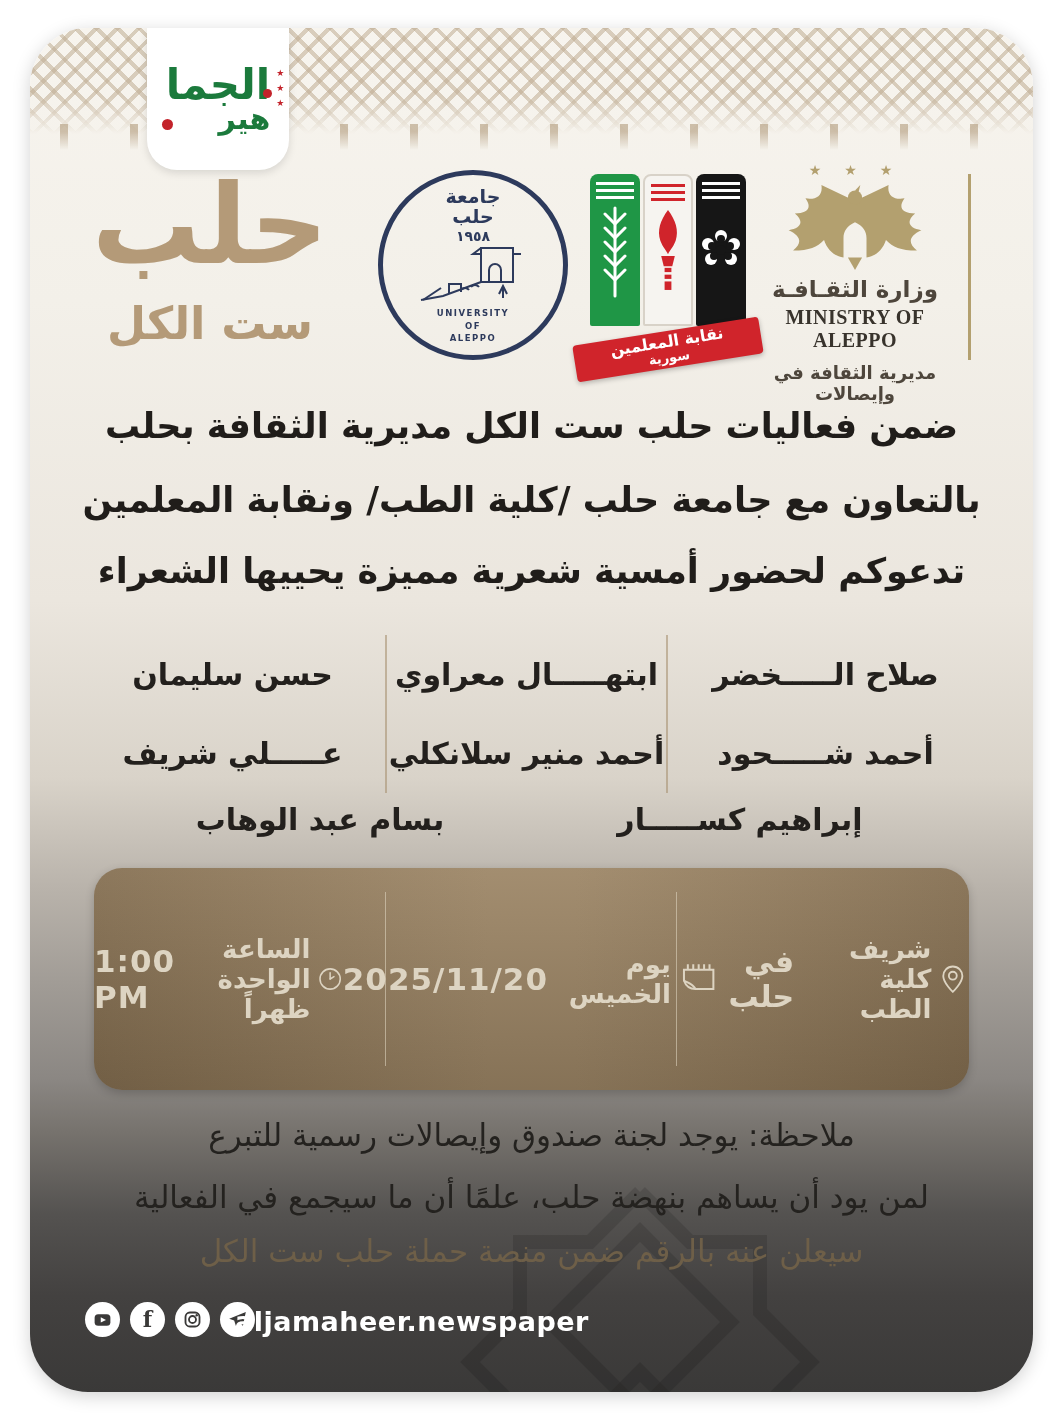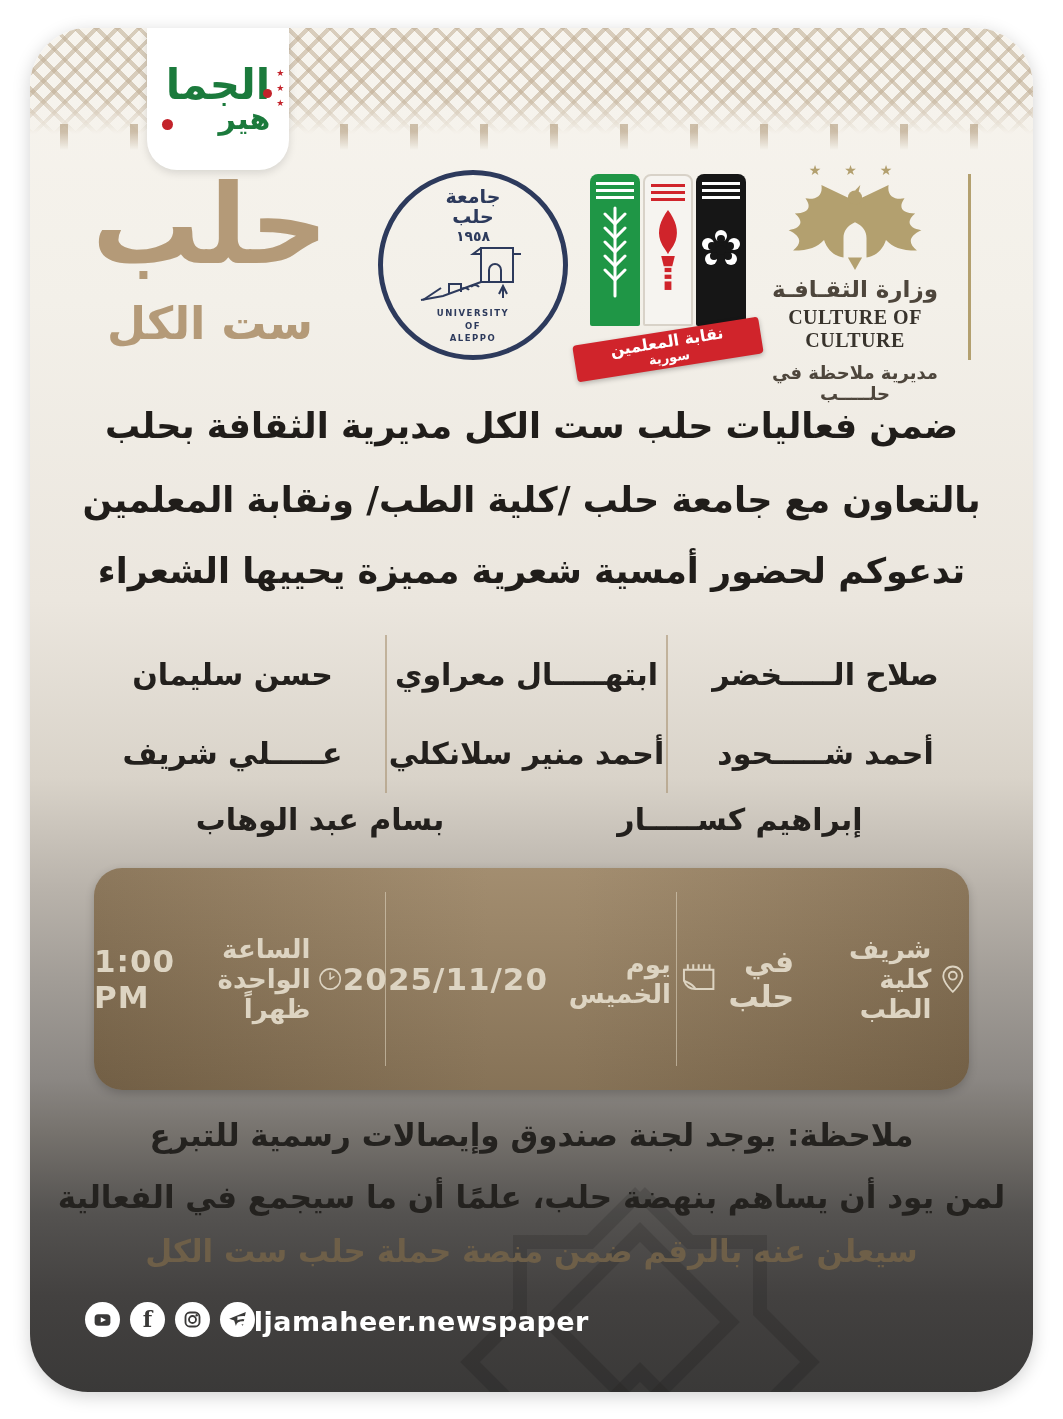--- a/index.html
+++ b/index.html
@@ -76,21 +76,21 @@
                linear-gradient(90deg,#846e50 0%,#9c8565 45%,#9c8565 55%,#846e50 100%);
     display:grid;grid-template-columns:1fr 1fr 1fr;box-shadow:0 3px 10px rgba(0,0,0,.2);}
   .infobar::before,.infobar::after{content:"";position:absolute;top:24px;bottom:24px;width:1.5px;
     background:rgba(228,218,198,.55);}
   .infobar::before{left:33.2%;} .infobar::after{left:66.5%;}
   .info-sec{display:flex;align-items:center;justify-content:center;gap:6px;color:#ddd4c2;}
   .info-sec svg{display:block;}
   .info-t1{font-size:26px;font-weight:900;direction:rtl;}
   .info-t2{font-size:31px;font-weight:900;direction:ltr;letter-spacing:1px;}
   
-  .note-line{position:absolute;left:0;width:100%;text-align:center;direction:rtl;font-weight:700;font-size:31px;line-height:50px;}
+  .note-line{position:absolute;left:0;width:100%;text-align:center;direction:rtl;font-weight:400;font-size:31px;line-height:50px;}
   .nl1{top:1082px;color:#24221f;} .nl2{top:1144px;color:#24221f;} .nl3{top:1198px;color:#6e5f48;}
   
   .social{position:absolute;left:55px;top:1274px;display:flex;gap:10px;align-items:center;}
   .soc{width:35px;height:35px;border-radius:50%;background:#fff;display:flex;align-items:center;justify-content:center;cursor:pointer;}
   .soc .fb{font-weight:900;font-size:22px;color:#3a3938;font-family:"DejaVu Serif",serif;line-height:1;margin-top:-2px;}
   .handle{position:absolute;left:205px;top:1278px;color:#fff;font-size:27px;font-weight:900;letter-spacing:.5px;}
   
   .ornament{position:absolute;left:400px;bottom:-40px;opacity:.35;}
 </style>
 </head>
@@ -197,22 +197,22 @@
     <div class="stars">★ ★ ★</div>
     <svg width="180" height="92" viewBox="0 0 200 104">
       <g fill="#b3a06f">
         <path d="M100 26 L138 8 C136 20 144 25 156 23 C148 34 154 40 168 40 C157 49 161 57 175 59 C160 66 160 74 170 82 C151 82 143 78 135 70 C131 82 123 88 113 90 L113 68 C113 60 109 54 100 50 C91 54 87 60 87 68 L87 90 C77 88 69 82 65 70 C57 78 49 82 30 82 C40 74 40 66 25 59 C39 57 43 49 32 40 C46 40 52 34 44 23 C56 25 64 20 62 8 L100 26 Z"></path>
         <circle cx="100" cy="22" r="8"></circle>
         <path d="M100 14 L106 8 L104 16 Z"></path>
         <path d="M92 90 L100 104 L108 90 Z"></path>
       </g>
     </svg>
     <div class="ar1">وزارة الثقـافـة</div>
-    <div class="en">CULTURE OF CULTURE</div>
-    <div class="ar2">مديرية ملاحظة في حلـــــب</div>
+    <div class="en">MINISTRY OF ALEPPO</div>
+    <div class="ar2">مديرية الثقافة في وإيصالات</div>
   </div>
   <div class="gold-line"></div>
 
   <div class="intro-line il1">ضمن فعاليات حلب ست الكل مديرية الثقافة بحلب</div>
   <div class="intro-line il2">بالتعاون مع جامعة حلب /كلية الطب/ ونقابة المعلمين</div>
   <div class="intro-line il3">تدعوكم لحضور أمسية شعرية مميزة يحييها الشعراء</div>
 
   <div class="poets12">
     <div class="poet">صلاح الـــــخضر</div>
     <div class="poet mid-col">ابتهـــــال معراوي</div>

